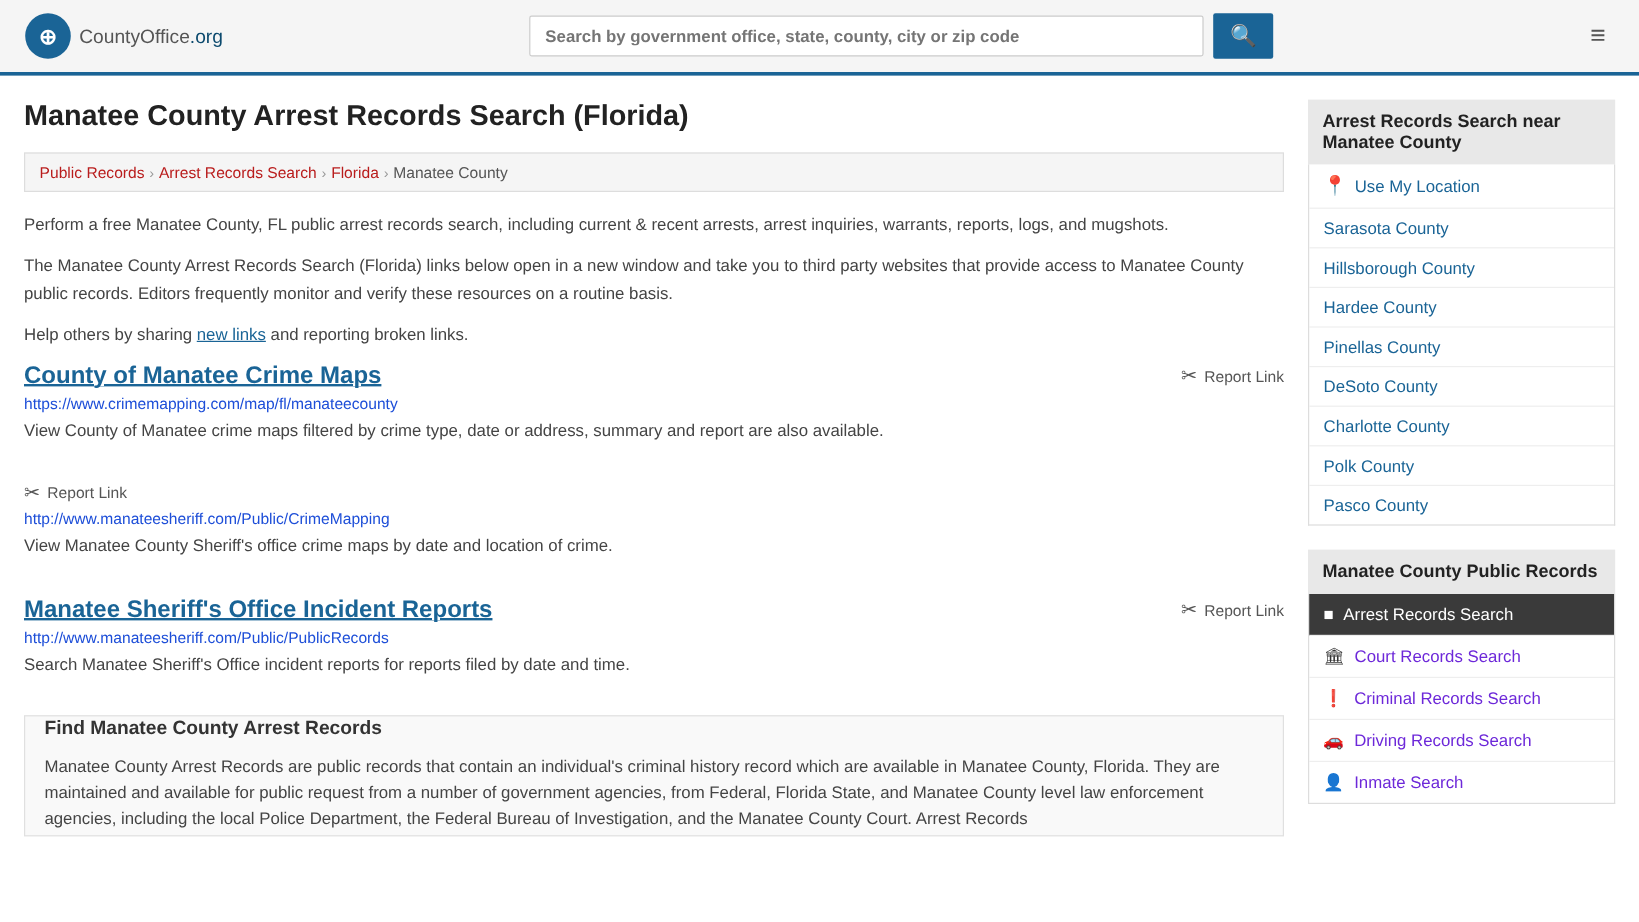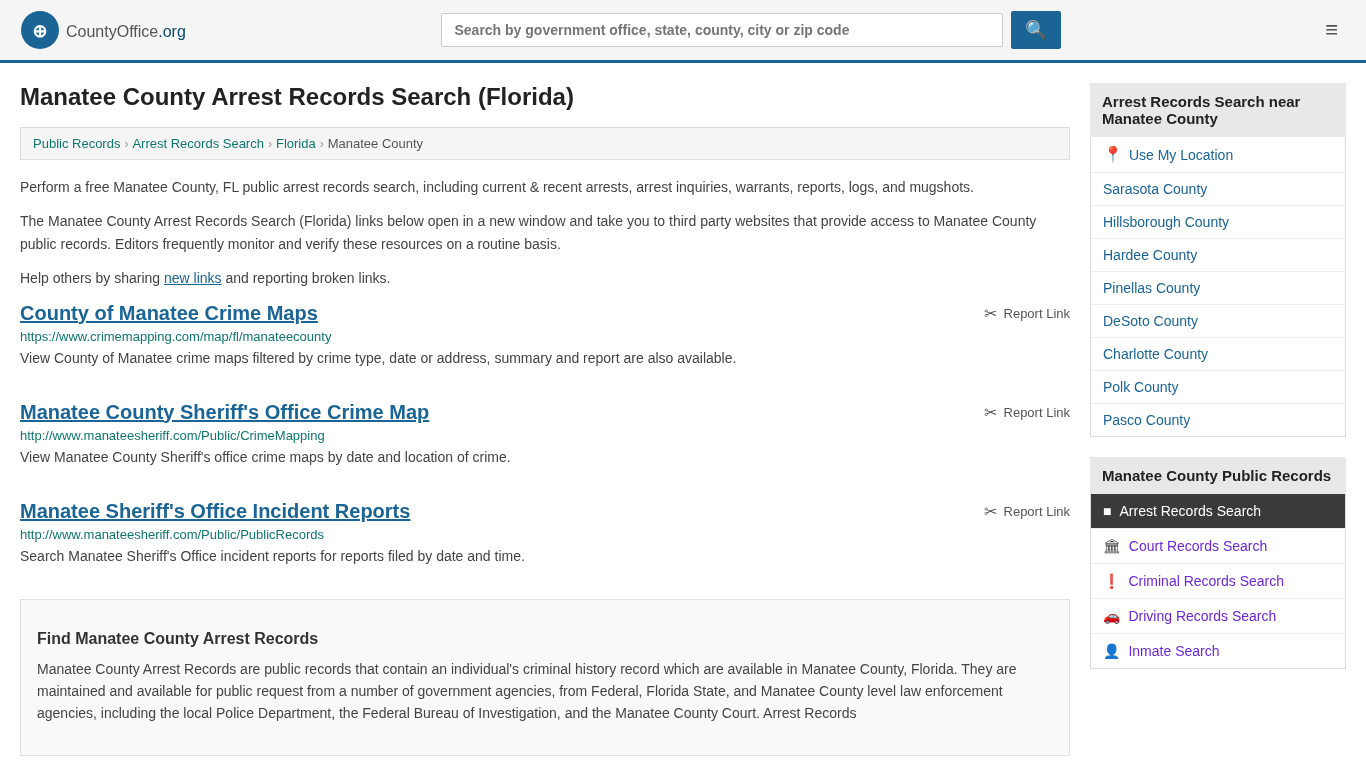--- a/index.html
+++ b/index.html
@@ -100,21 +100,21 @@
       padding: 8px 12px;
       font-size: 13px;
       color: #555;
       margin-bottom: 16px;
       display: flex;
       align-items: center;
       gap: 4px;
       flex-wrap: wrap;
     }
     .breadcrumb a {
-      color: #0f766e;
+      color: #b91c1c;
       text-decoration: none;
     }
     .breadcrumb-sep { color: #999; font-size: 12px; }
 
     
     .description {
       margin-bottom: 12px;
       font-size: 14px;
       line-height: 1.6;
       color: #444;
@@ -142,35 +142,35 @@
     .report-link {
       display: flex;
       align-items: center;
       gap: 6px;
       font-size: 13px;
       color: #555;
       cursor: pointer;
       white-space: nowrap;
     }
     .result-url {
-      color: #0f766e;
+      color: #1d4ed8;
       font-size: 13px;
       margin-bottom: 4px;
     }
     .result-desc {
       font-size: 14px;
       color: #444;
       line-height: 1.5;
     }
 
     
     .find-section {
       background: #f9f9f9;
       border: 1px solid #e0e0e0;
-      padding: 30px 16px;
+      padding: 2px 16px;
       margin-top: 20px;
     }
     .find-title {
       font-size: 16px;
       font-weight: bold;
       color: #333;
       margin-bottom: 10px;
     }
     .find-text {
       font-size: 14px;
@@ -294,21 +294,20 @@
       <span class="report-link">
         <span style="font-size:16px;">✂</span>
         Report Link
       </span>
     </div>
     <div class="result-url">https://www.crimemapping.com/map/fl/manateecounty</div>
     <div class="result-desc">View County of Manatee crime maps filtered by crime type, date or address, summary and report are also available.</div>
   </div>
         <div class="result-item">
     <div class="result-header">
-      <span class="result-title">Manatee County Sheriff's Office Crime Map</span>
       <span class="report-link">
         <span style="font-size:16px;">✂</span>
         Report Link
       </span>
     </div>
     <div class="result-url">http://www.manateesheriff.com/Public/CrimeMapping</div>
     <div class="result-desc">View Manatee County Sheriff's office crime maps by date and location of crime.</div>
   </div>
         <div class="result-item">
     <div class="result-header">

